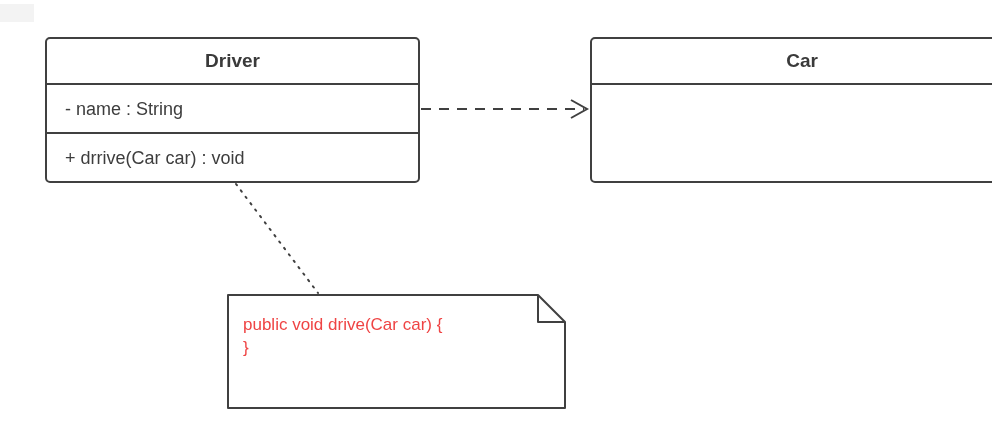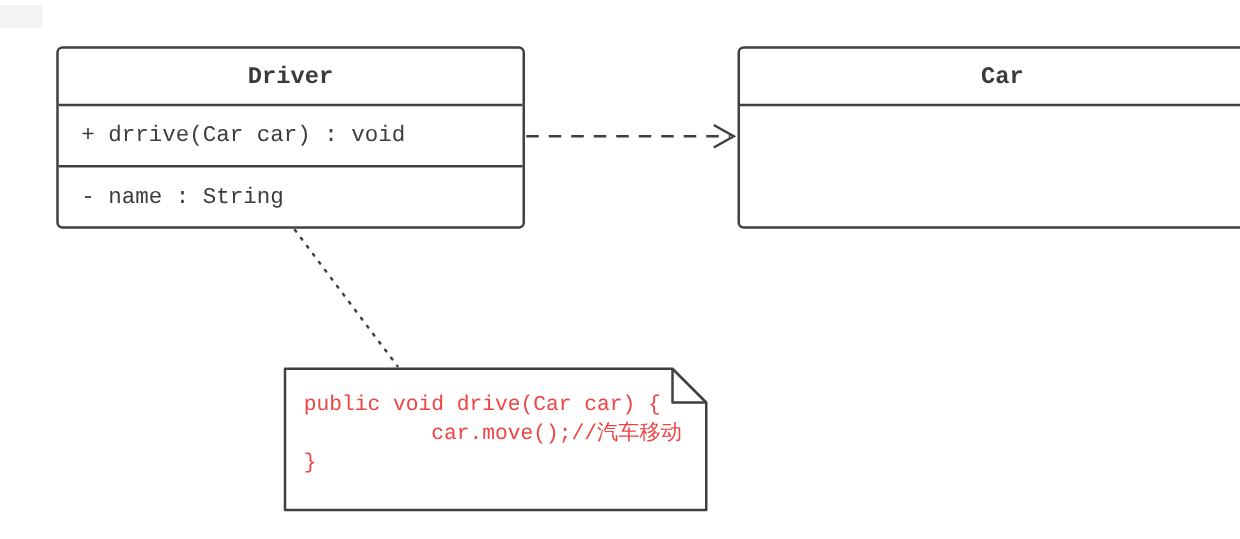--- a/index.html
+++ b/index.html
@@ -5,21 +5,21 @@
   html, body {
     margin: 0;
     padding: 0;
     background: #ffffff;
   }
   #canvas {
     position: relative;
     width: 992px;
     height: 431px;
     background: #ffffff;
-    font-family: Liberation Mono, monospace;
+    font-family: Liberation Sans, sans-serif;
     overflow: hidden;
   }
   #edge-layer {
     position: absolute;
     left: 0; top: 0;
     width: 992px;
     height: 431px;
   }
   .artifact {
     position: absolute;
@@ -91,32 +91,31 @@
     <line x1="236" y1="184" x2="318" y2="293" stroke="#404040" stroke-width="2" stroke-dasharray="1.5 6.5" stroke-linecap="round"></line>
 
     <g>
       <path d="M228,295 H538 L565,322 V408 H228 Z" fill="#ffffff" stroke="#404040" stroke-width="2" stroke-linejoin="round"></path>
       <path d="M538,295 V322 H565" fill="none" stroke="#404040" stroke-width="2" stroke-linejoin="round"></path>
     </g>
   </svg>
 
   <div class="uml-class driver">
     <div class="class-title">Driver</div>
+    <div class="compartment attrs">
+      <div class="member-line">- name : String</div>
+    </div>
     <div class="compartment methods">
       <div class="member-line">+ drrive(Car car) : void</div>
-    </div>
-    <div class="compartment attrs">
-      <div class="member-line">- name : String</div>
     </div>
   </div>
 
   <div class="uml-class car">
     <div class="class-title">Car</div>
     <div class="compartment attrs"></div>
   </div>
 
   <div class="note-text">
     <div class="note-line">public void drive(Car car) {</div>
-    <div class="note-line">          car.move();//汽车移动</div>
     <div class="note-line">}</div>
   </div>
 
 </div>
 
 </body></html>

